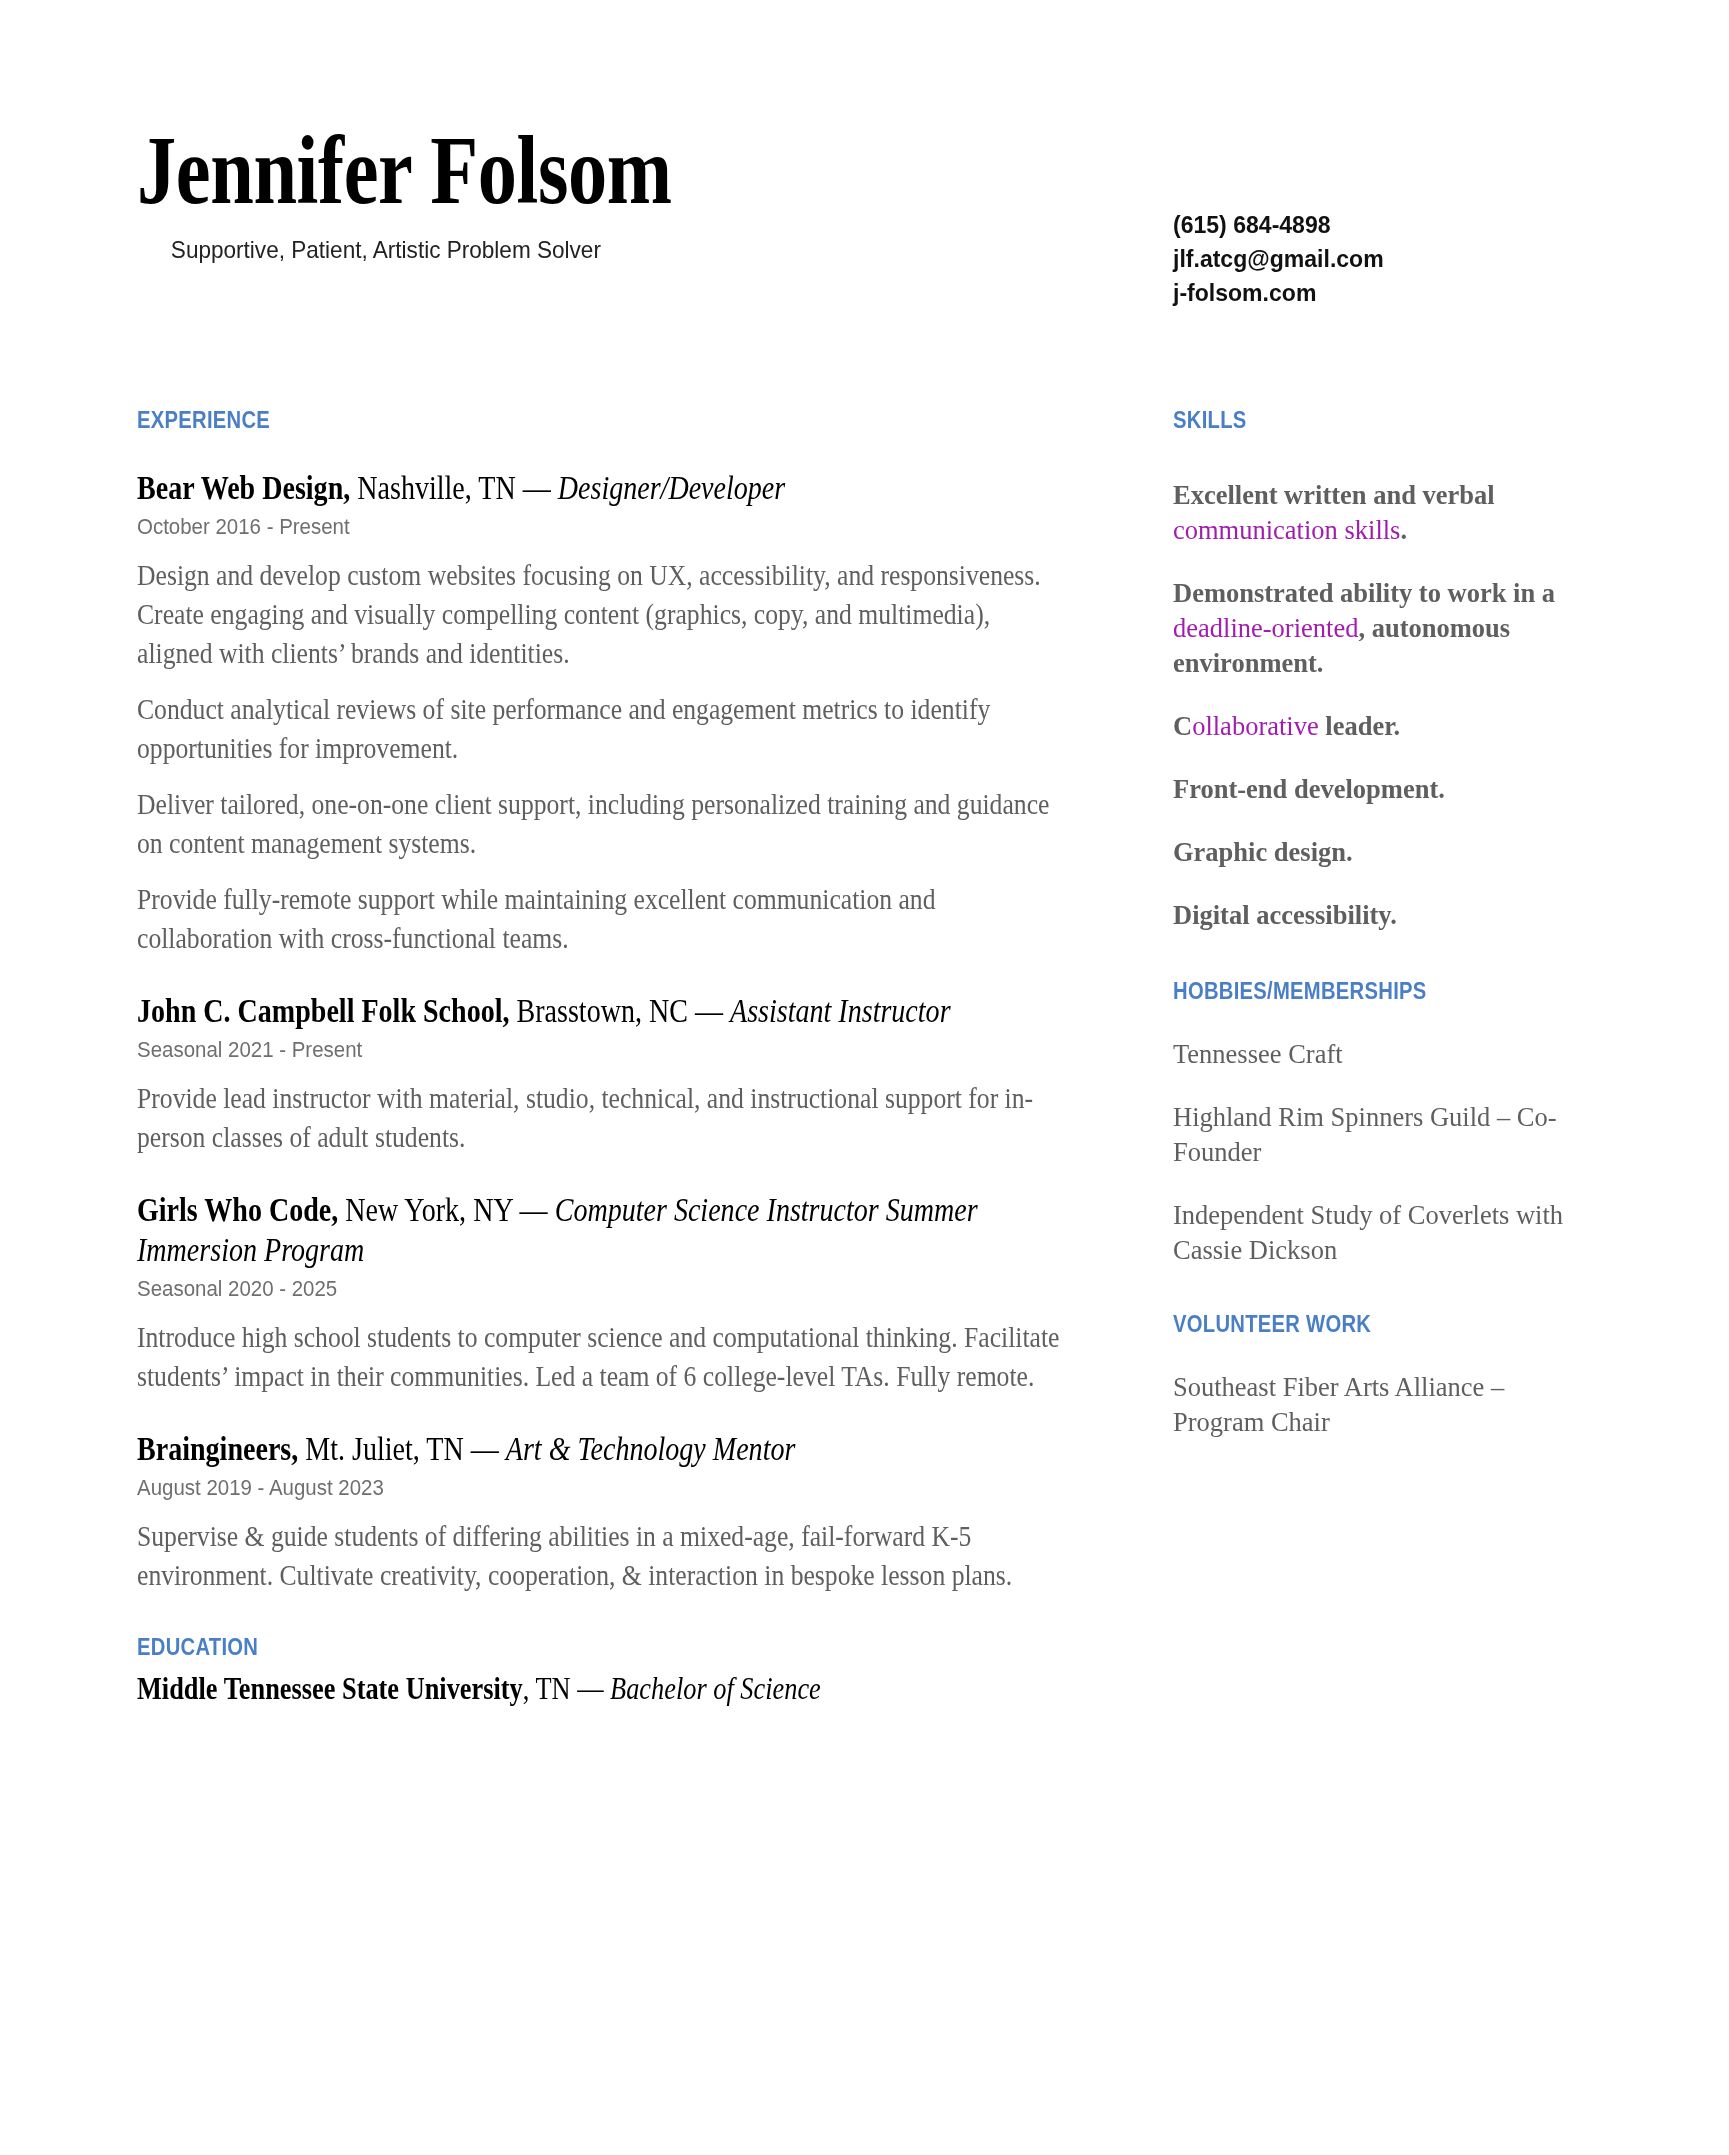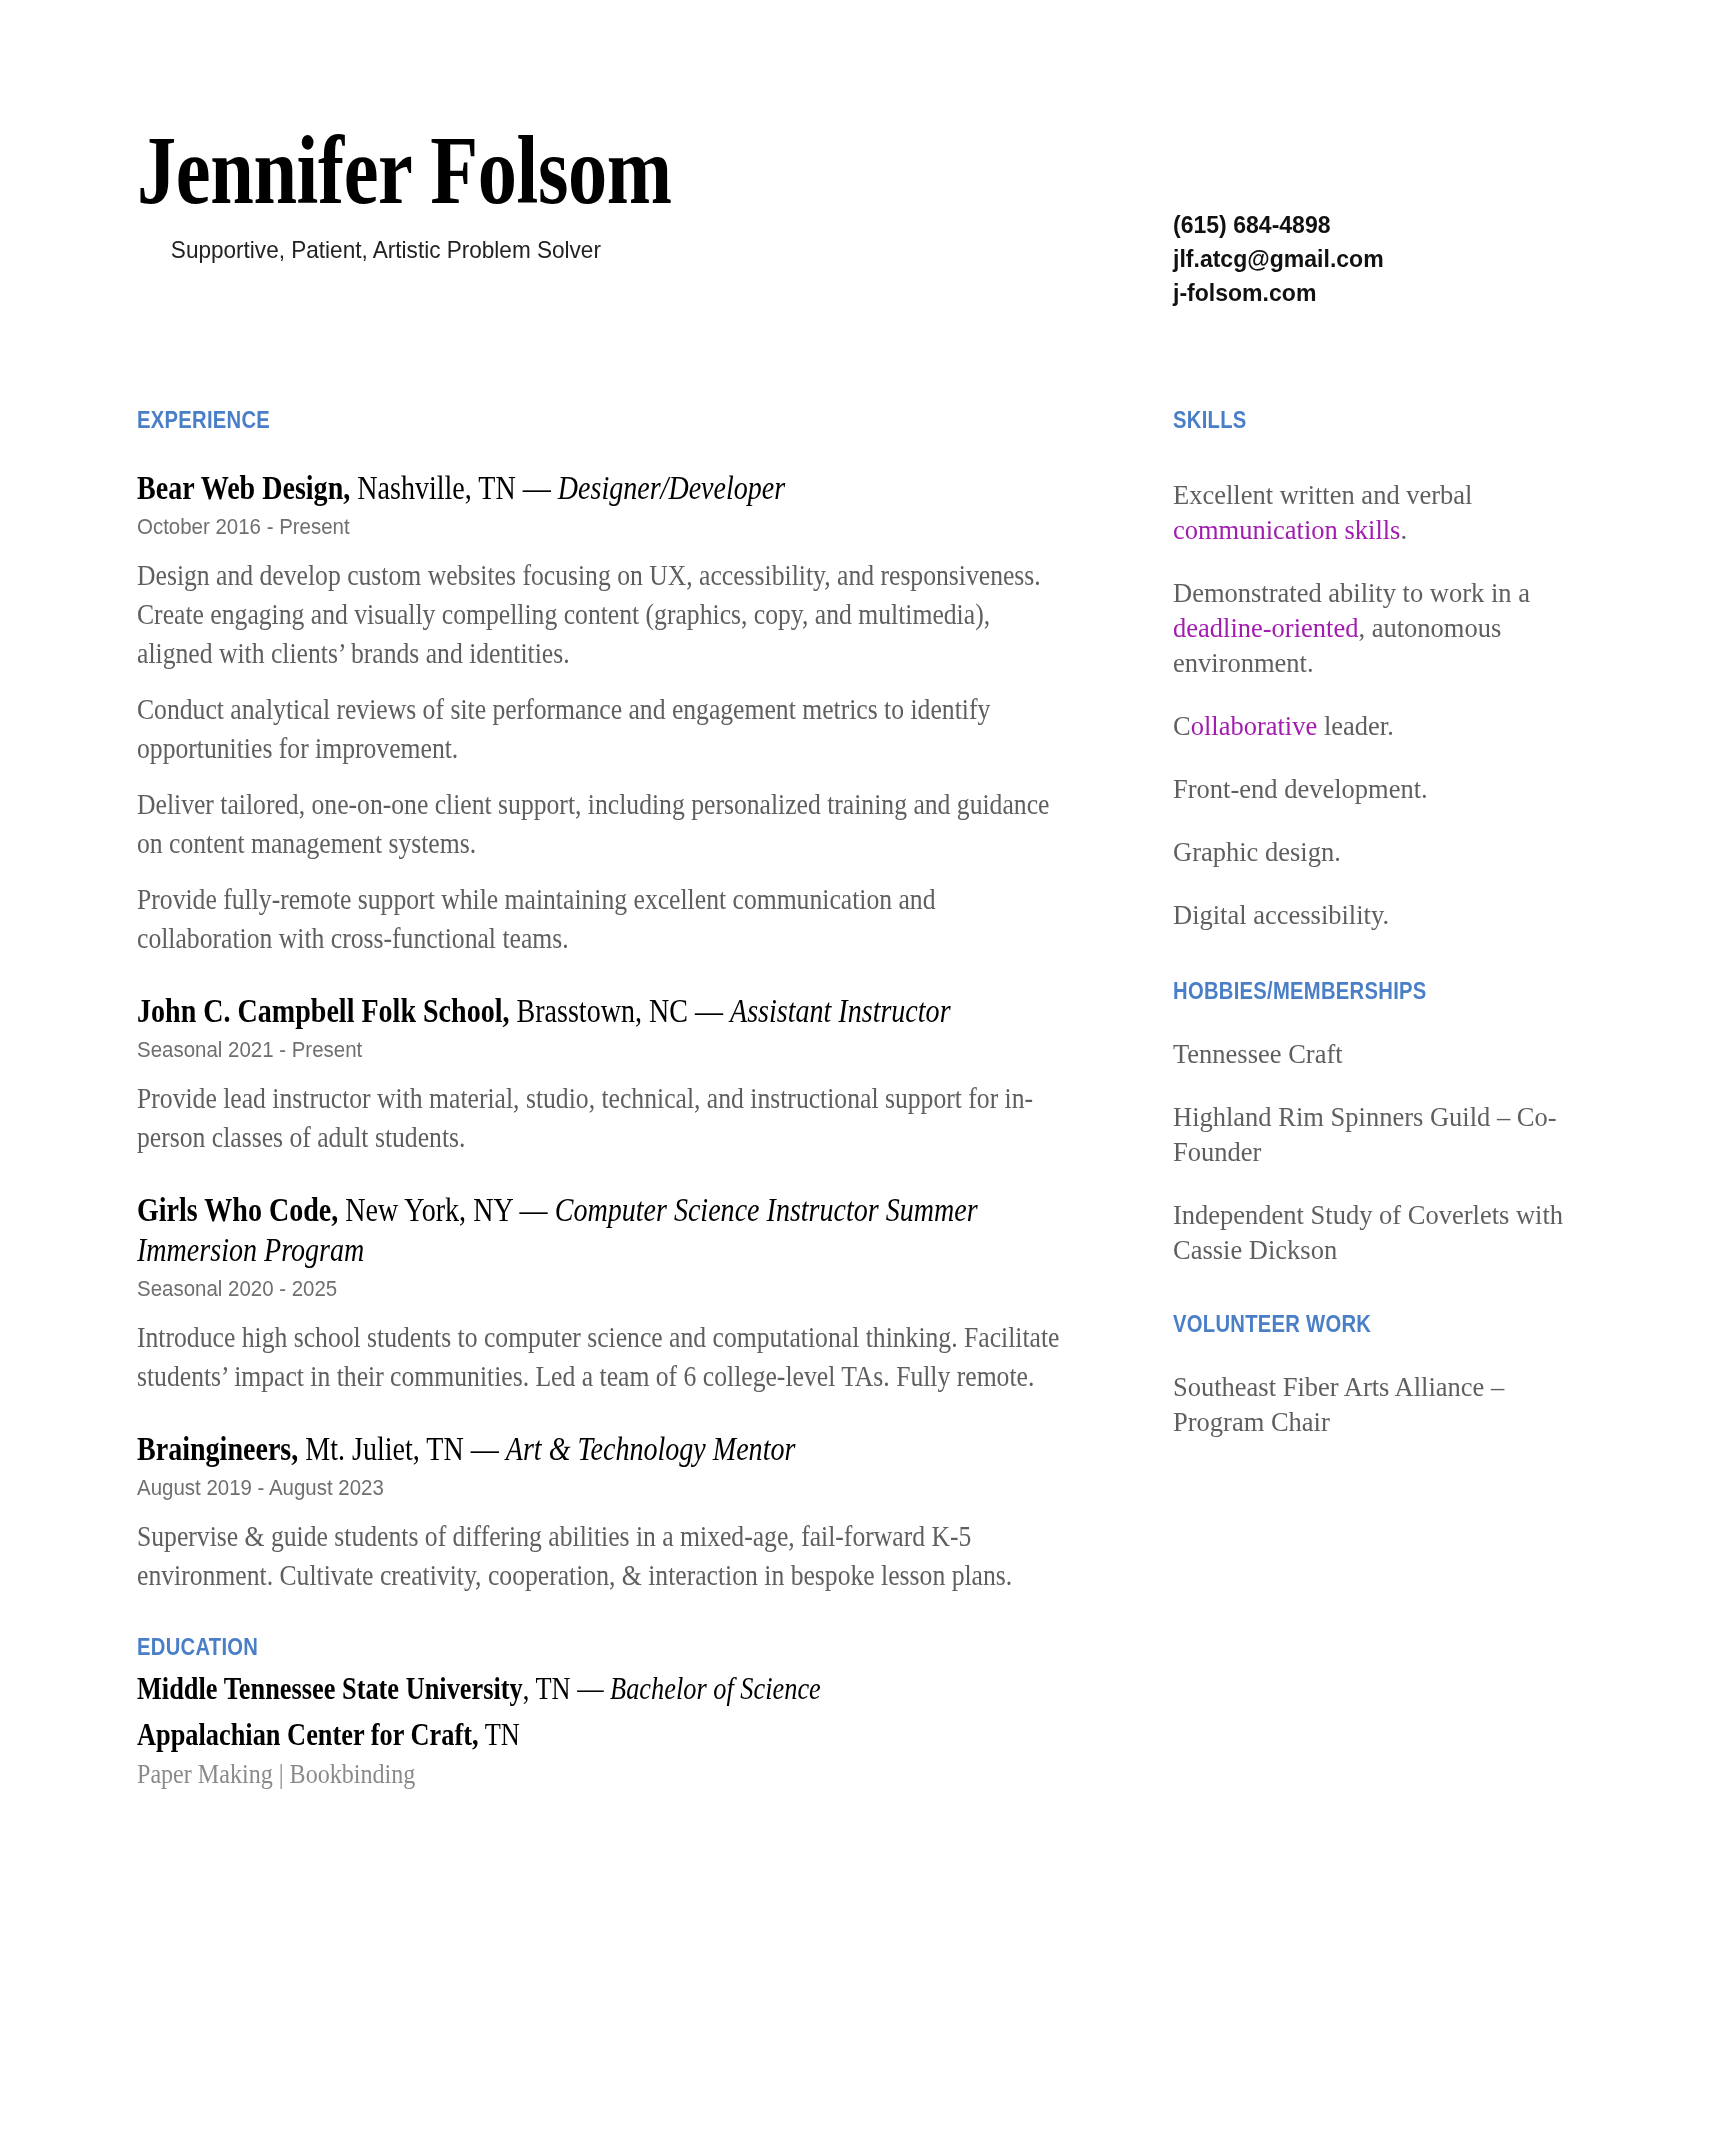--- a/index.html
+++ b/index.html
@@ -146,21 +146,21 @@
     transform-origin: left top;
     white-space: nowrap;
   }
   .side-item {
     font-size: 26.5px;
     line-height: 1.32;
     color: #5f5f5f;
     margin: 0 0 28px 0;
   }
   .side-item b { font-weight: normal; color: #a21caf; }
-  .side-item .lead { font-weight: normal; text-align: center; }
+  .side-item .lead { font-weight: bold; text-align: center; }
   .side-head-spacer-lg { height: 44px; }
   .side-head-spacer-sm { height: 32px; }
 </style>
 </head>
 <body>
 
 <div class="page">
 
   <div class="header">
     <h1 class="name">Jennifer Folsom</h1>
@@ -203,24 +203,20 @@
         </div>
       </div>
 
     <div style="height:40px"></div>
 
     <h2 class="section-head">EDUCATION</h2>
 
     <div id="education-container">
         <div class="edu-block">
           <div class="edu-title"><span class="org">Middle Tennessee State University</span><span class="loc">, TN — </span><span class="degree">Bachelor of Science</span></div>
-        </div>
-        <div class="edu-block">
-          <div class="edu-title"><span class="org">Appalachian Center for Craft,</span><span class="loc">  TN</span></div>
-          <div class="edu-sub">Paper Making | Bookbinding</div>
         </div>
       </div>
   </div>
 
   <div class="side-col">
 
     <h2 class="section-head">SKILLS</h2>
     <div class="side-head-spacer-lg"></div>
     <div id="skills-container">
         <p class="side-item"><span class="lead">Excellent written and verbal </span><b>communication skills</b><span class="lead">.</span></p>

